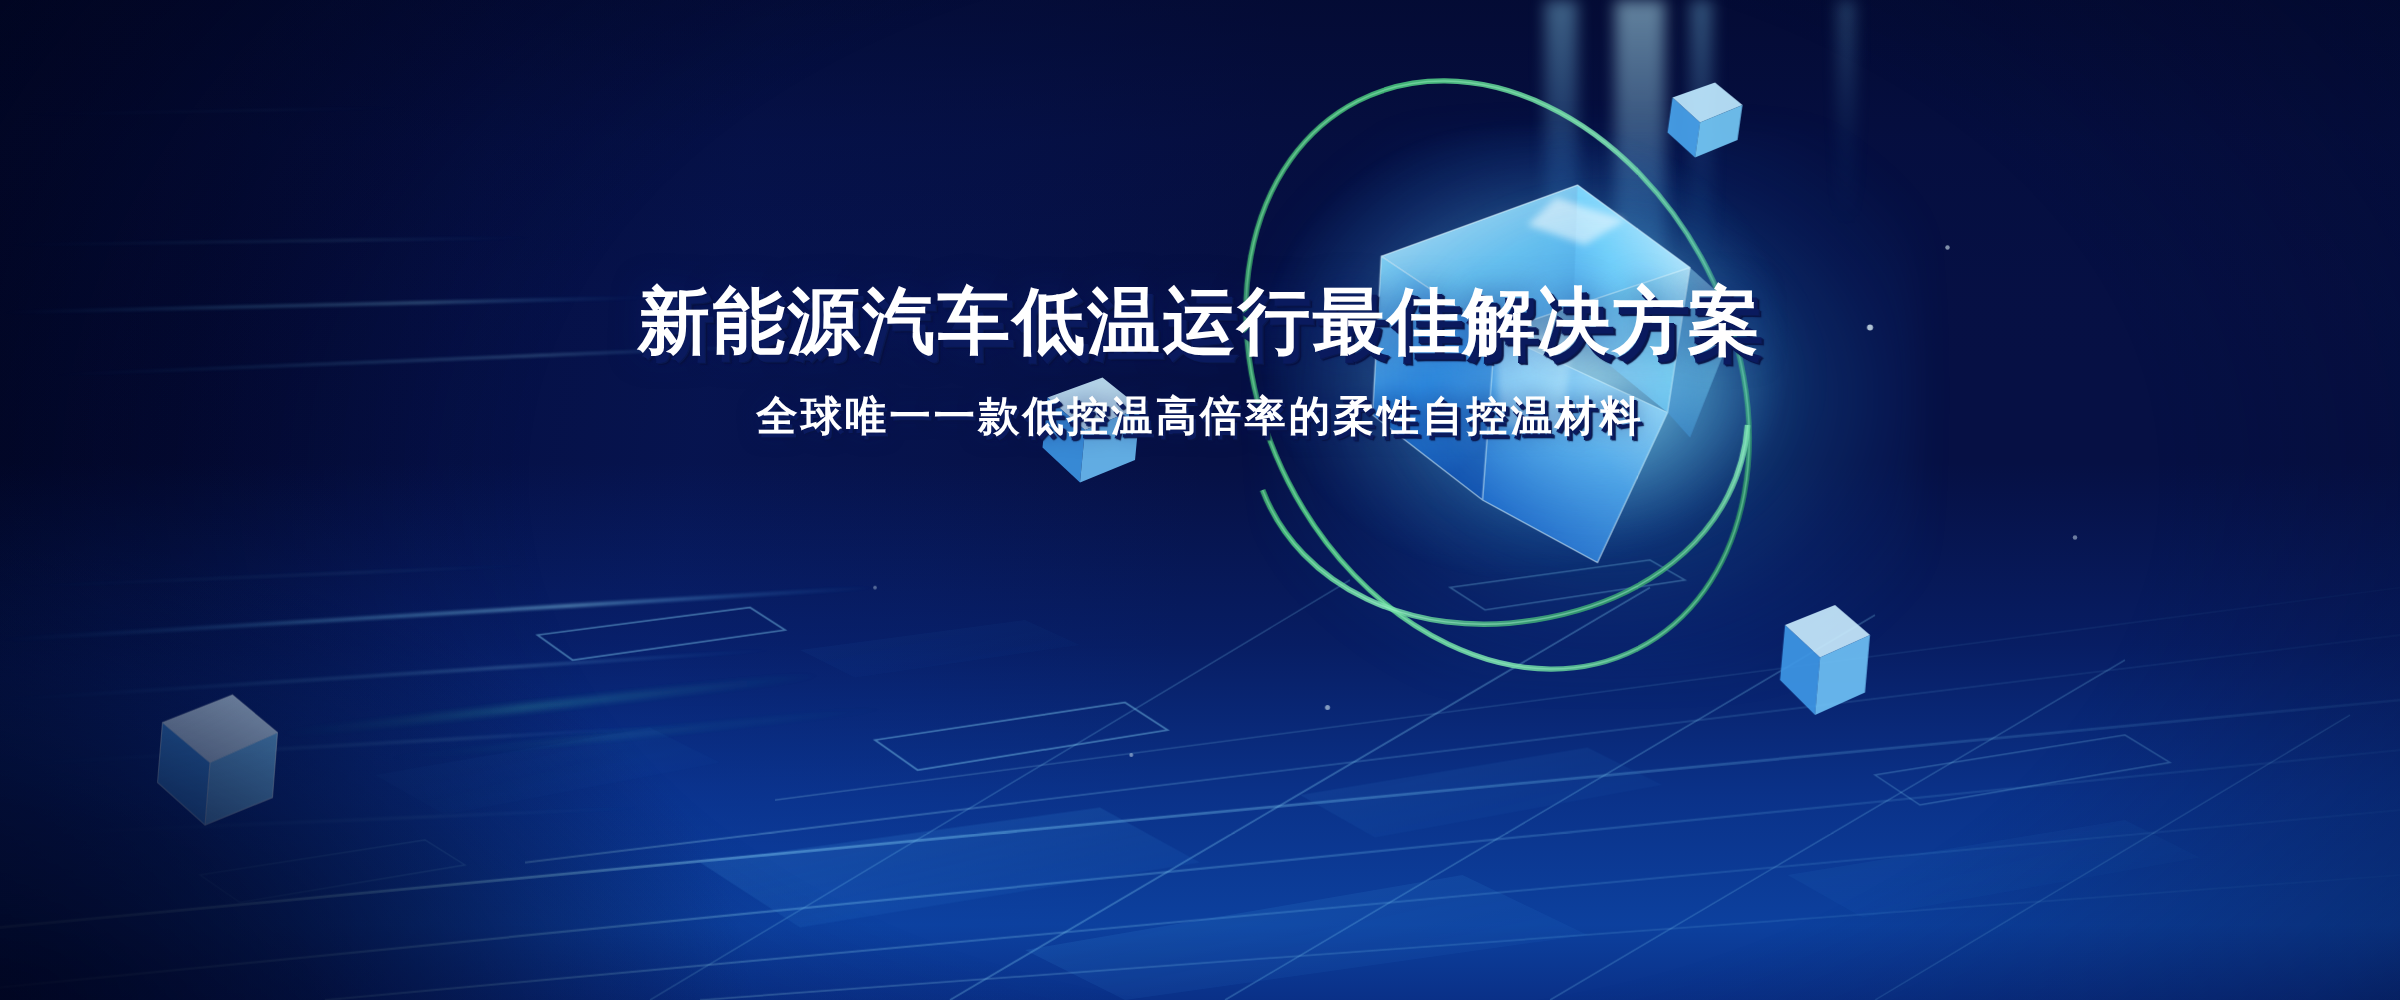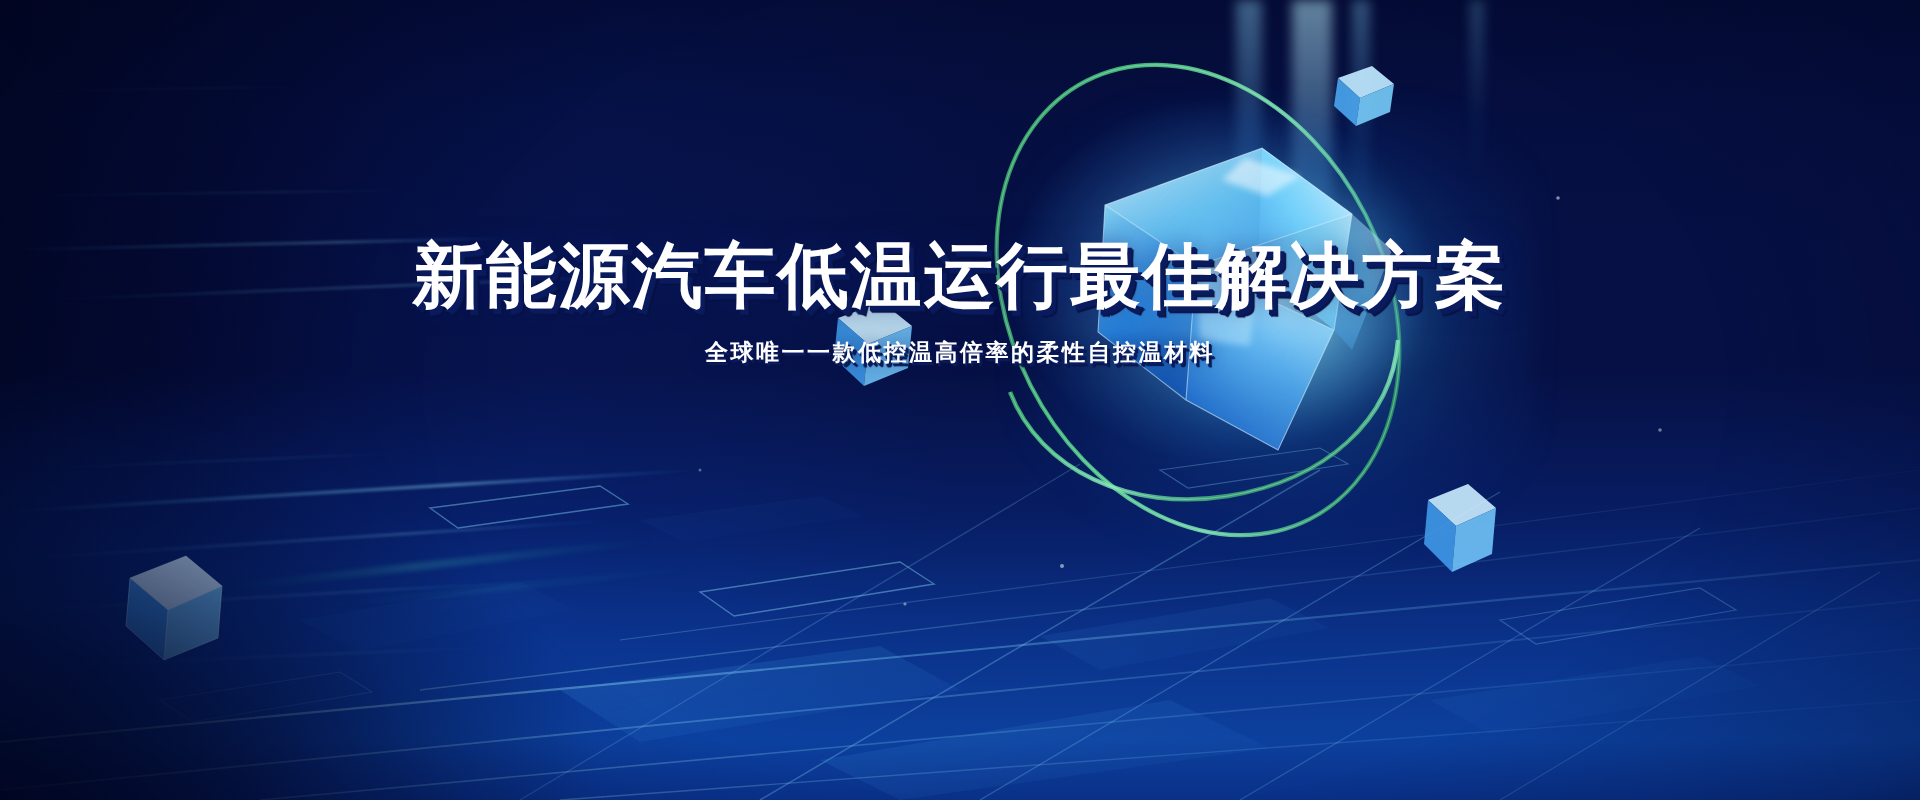--- a/index.html
+++ b/index.html
@@ -84,36 +84,36 @@
   
   .deco{position:absolute;inset:0;width:1920px;height:800px;}
 
   
   .text-wrap{
     position:absolute;left:0;right:0;top:228px;
     text-align:center;
     z-index:40;
   }
   .title{
-    margin:12px;
-    font-size:71px;
+    margin:0;
+    font-size:58px;
     line-height:1.0;
     font-weight:bold;
     color:#ffffff;
     letter-spacing:2px;
     white-space:nowrap;
     text-shadow:
       4px 5px 0 #0a1a5e,
       5px 6px 0 #09184f,
       6px 7px 1px #071040,
       0 0 24px rgba(10,30,110,0.55);
   }
   .subtitle{
     margin:30px 0 16px 0;
-    font-size:23px;
+    font-size:33px;
     line-height:1.0;
     font-weight:bold;
     color:#ffffff;
     letter-spacing:2.5px;
     white-space:nowrap;
     text-shadow:
       2px 3px 0 #0a1a5e,
       3px 4px 1px #081444,
       0 0 16px rgba(8,26,100,0.5);
   }

